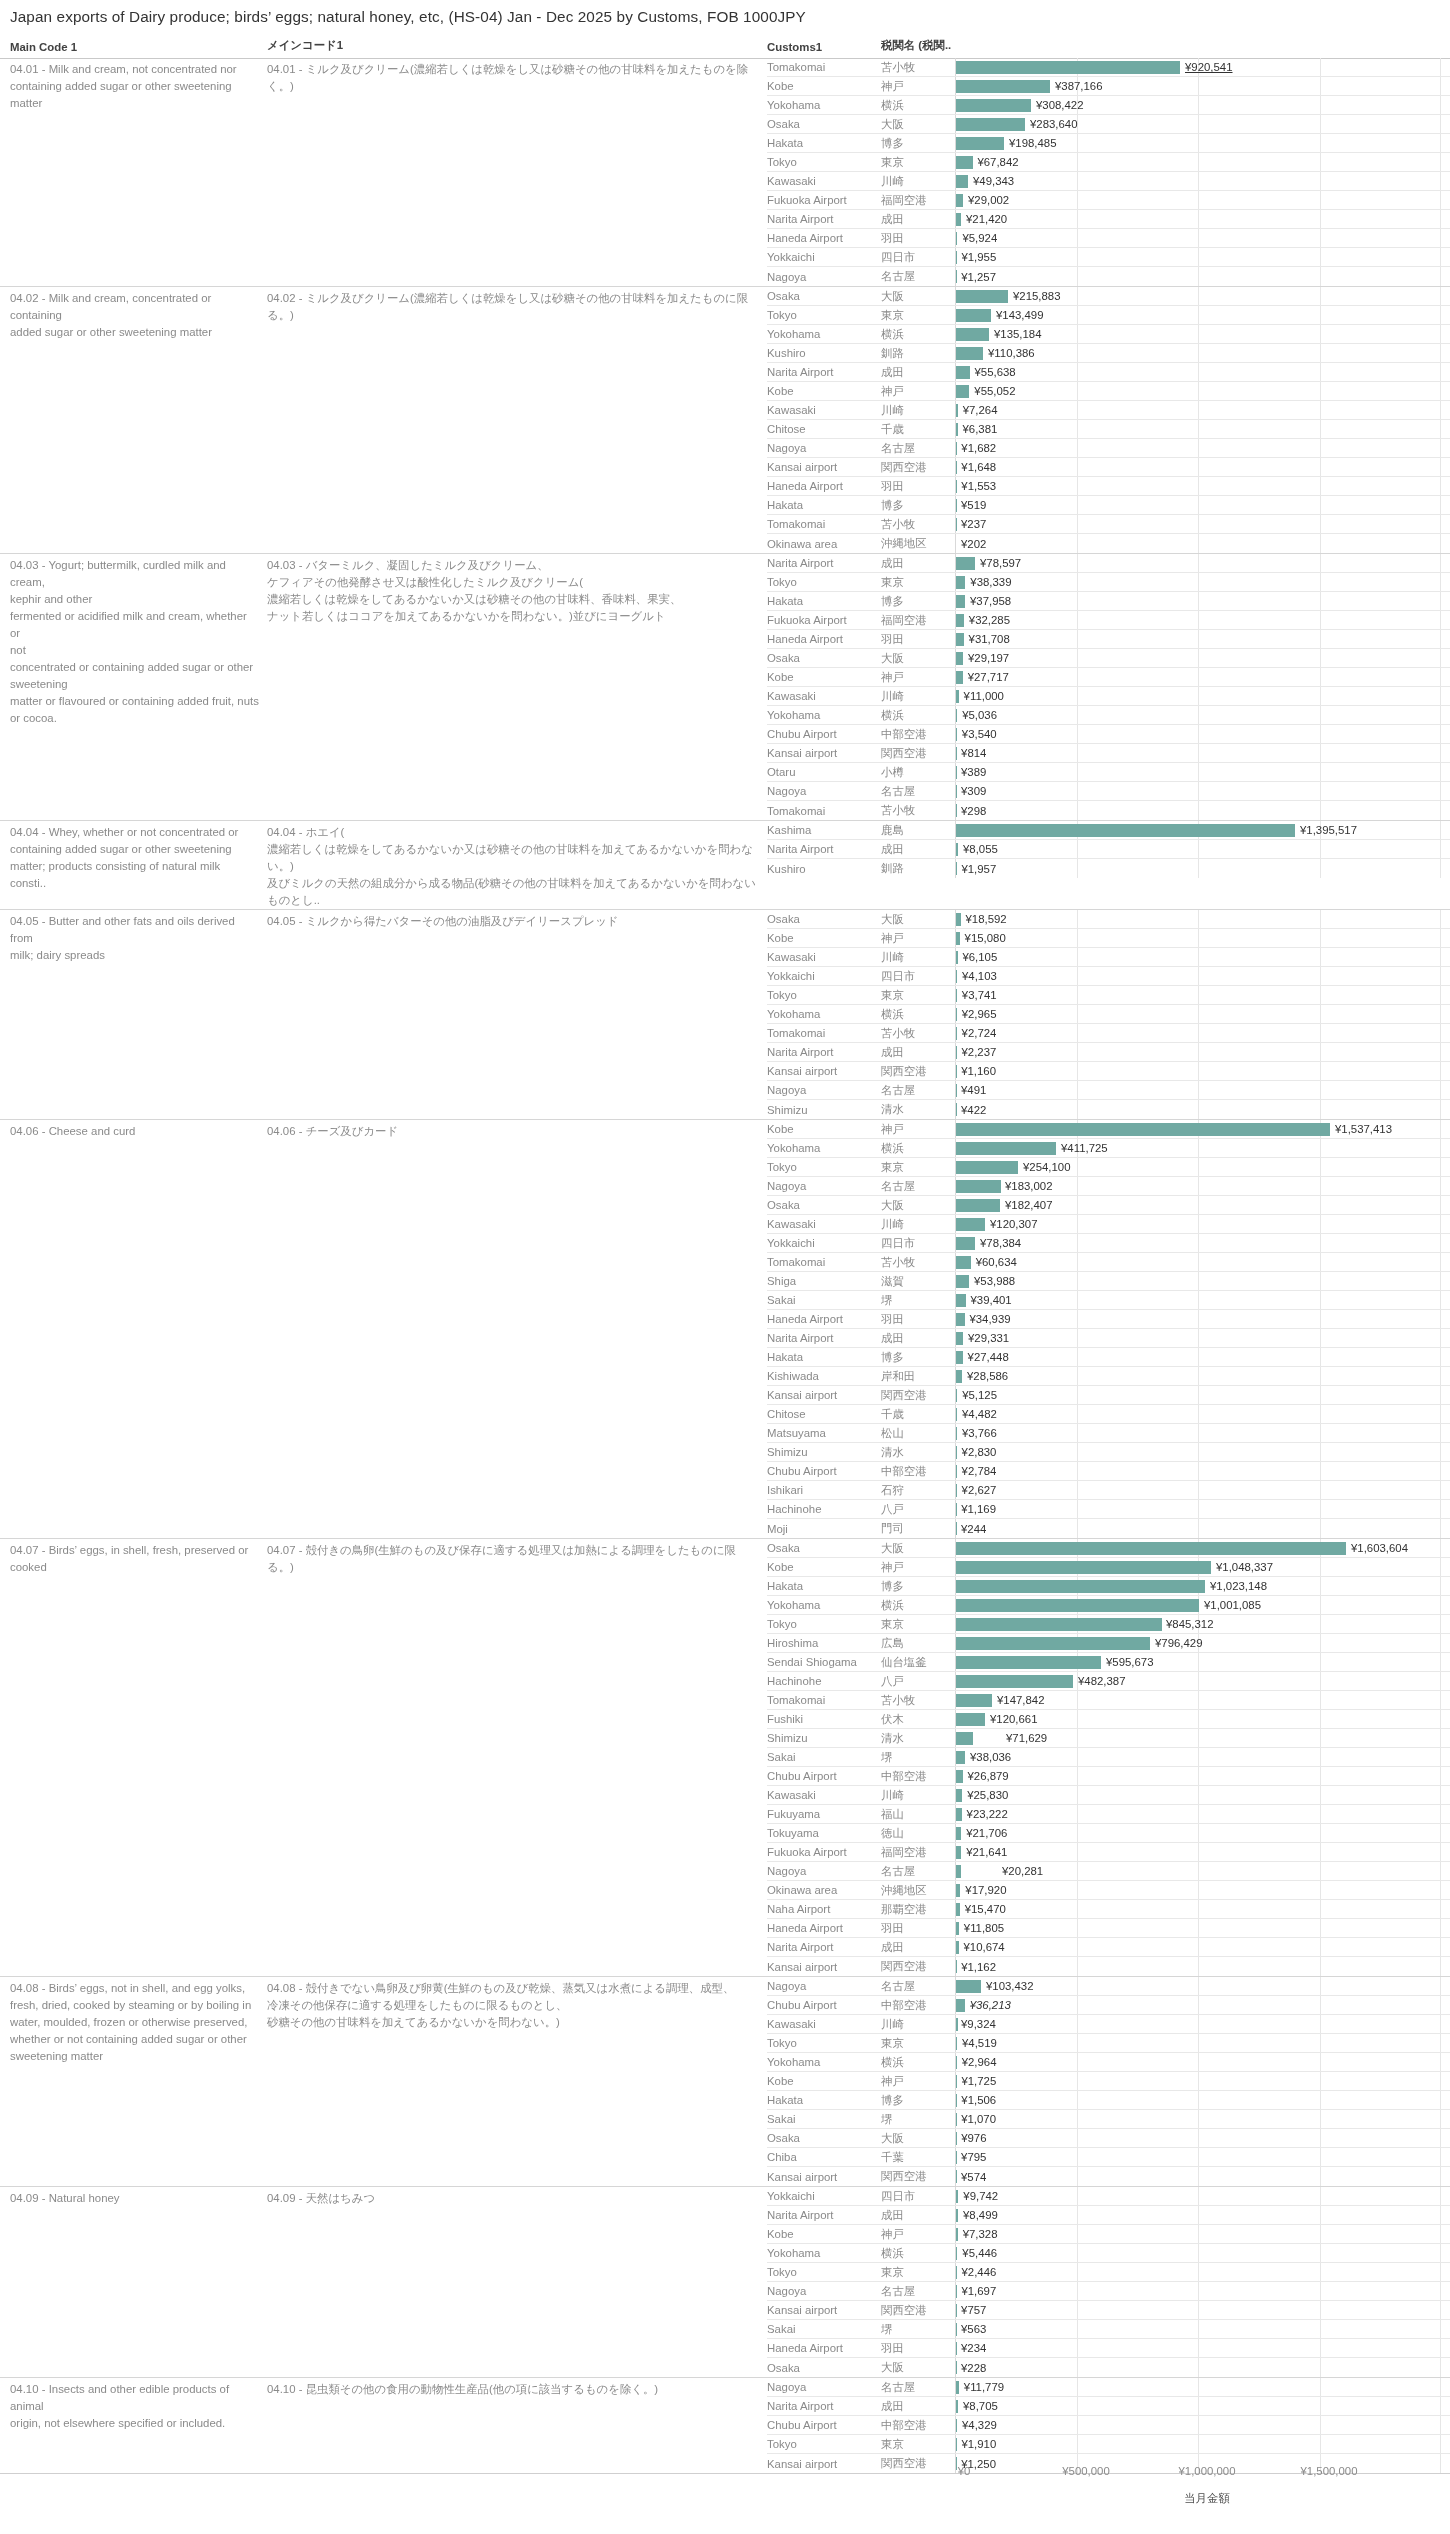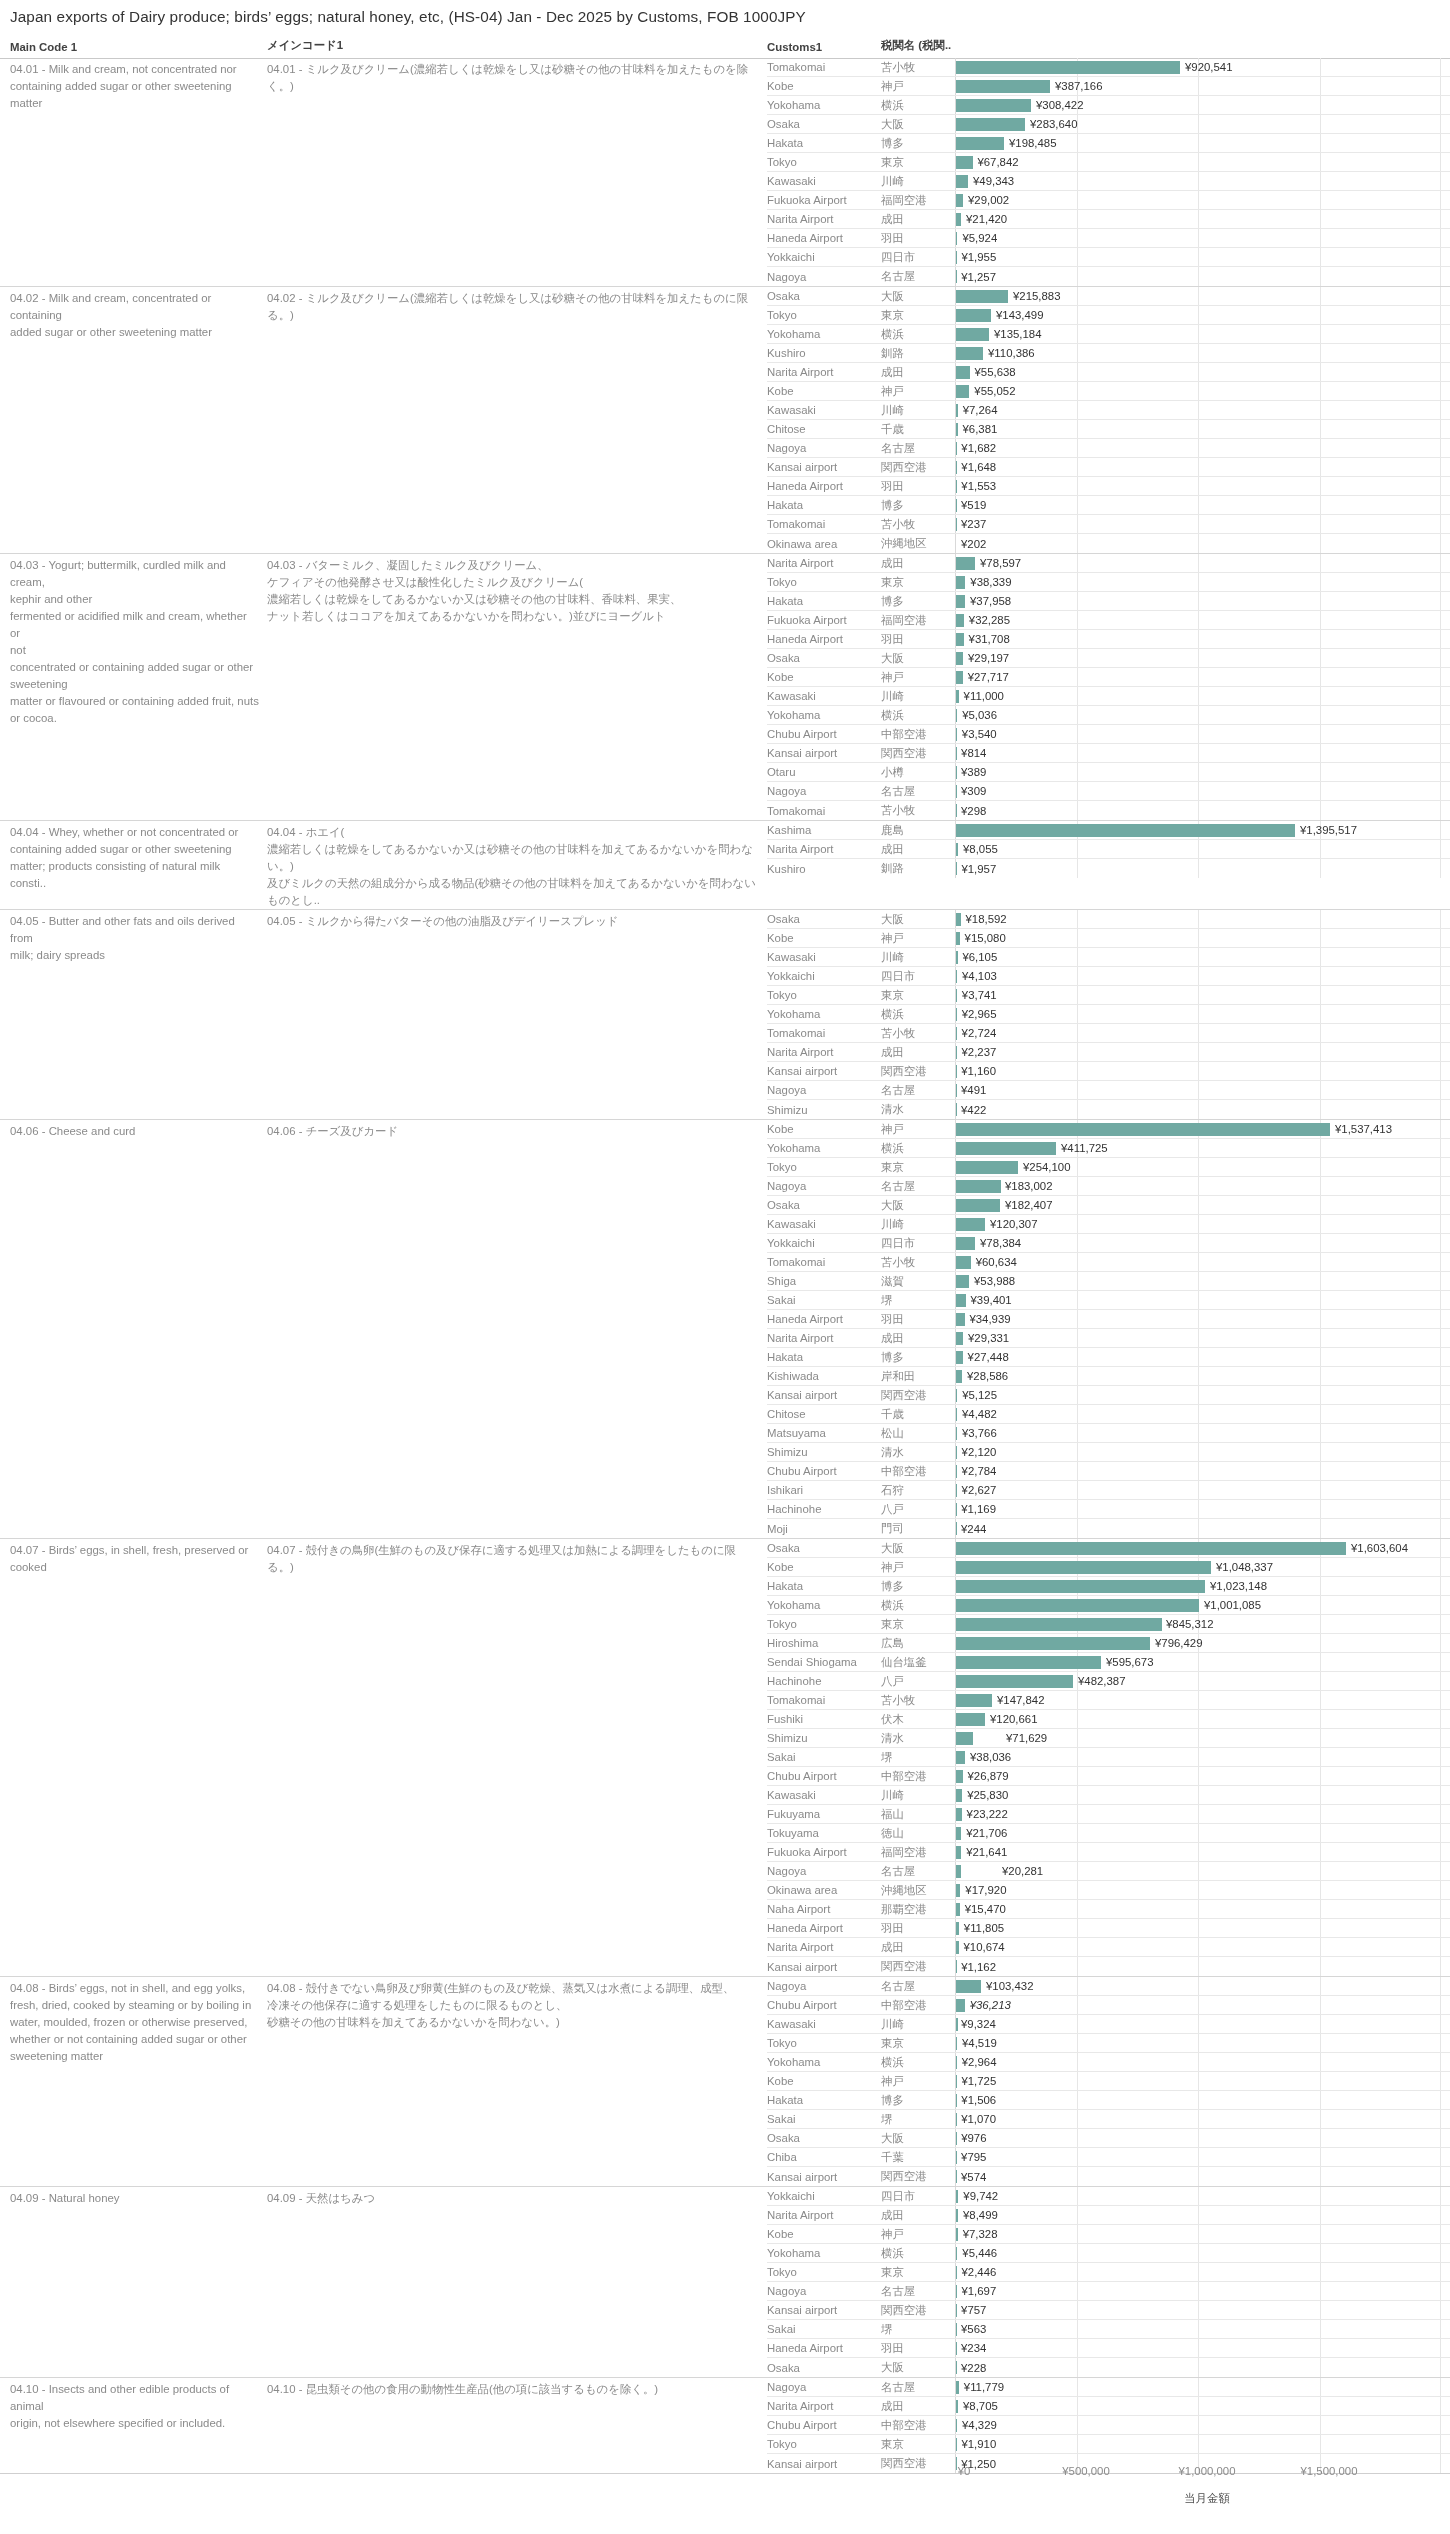--- a/index.html
+++ b/index.html
@@ -92,21 +92,21 @@
         <div class="cell main-en">04.01 - Milk and cream, not concentrated nor
 containing added sugar or other sweetening
 matter</div>
         <div class="cell main-ja">04.01 - ミルク及びクリーム(濃縮若しくは乾燥をし又は砂糖その他の甘味料を加えたものを除く。)</div>
         <div class="section-rows">
           <div class="row">
             <div class="cell customs-en">Tomakomai</div>
             <div class="cell customs-ja">苫小牧</div>
             <div class="bar-cell">
               <div class="bar" style="width: 224px; background: rgb(112, 169, 162);"></div>
-              <div class="value" style="left: 230px;">¥920,541</div>
+              <div class="value" style="left: 230px; text-decoration: underline;">¥920,541</div>
             </div>
           </div>
           <div class="row">
             <div class="cell customs-en">Kobe</div>
             <div class="cell customs-ja">神戸</div>
             <div class="bar-cell">
               <div class="bar" style="width: 94px; background: rgb(112, 169, 162);"></div>
               <div class="value" style="left: 100px;">¥387,166</div>
             </div>
           </div>
@@ -706,21 +706,21 @@
             <div class="bar-cell">
               <div class="bar" style="width: 0.9px; background: rgb(112, 169, 162);"></div>
               <div class="value" style="left: 6.9px;">¥3,766</div>
             </div>
           </div>
           <div class="row">
             <div class="cell customs-en">Shimizu</div>
             <div class="cell customs-ja">清水</div>
             <div class="bar-cell">
               <div class="bar" style="width: 0.7px; background: rgb(112, 169, 162);"></div>
-              <div class="value" style="left: 6.6px;">¥2,120</div>
+              <div class="value" style="left: 6.6px;">¥2,830</div>
             </div>
           </div>
           <div class="row">
             <div class="cell customs-en">Chubu Airport</div>
             <div class="cell customs-ja">中部空港</div>
             <div class="bar-cell">
               <div class="bar" style="width: 0.7px; background: rgb(112, 169, 162);"></div>
               <div class="value" style="left: 6.6px;">¥2,784</div>
             </div>
           </div>

